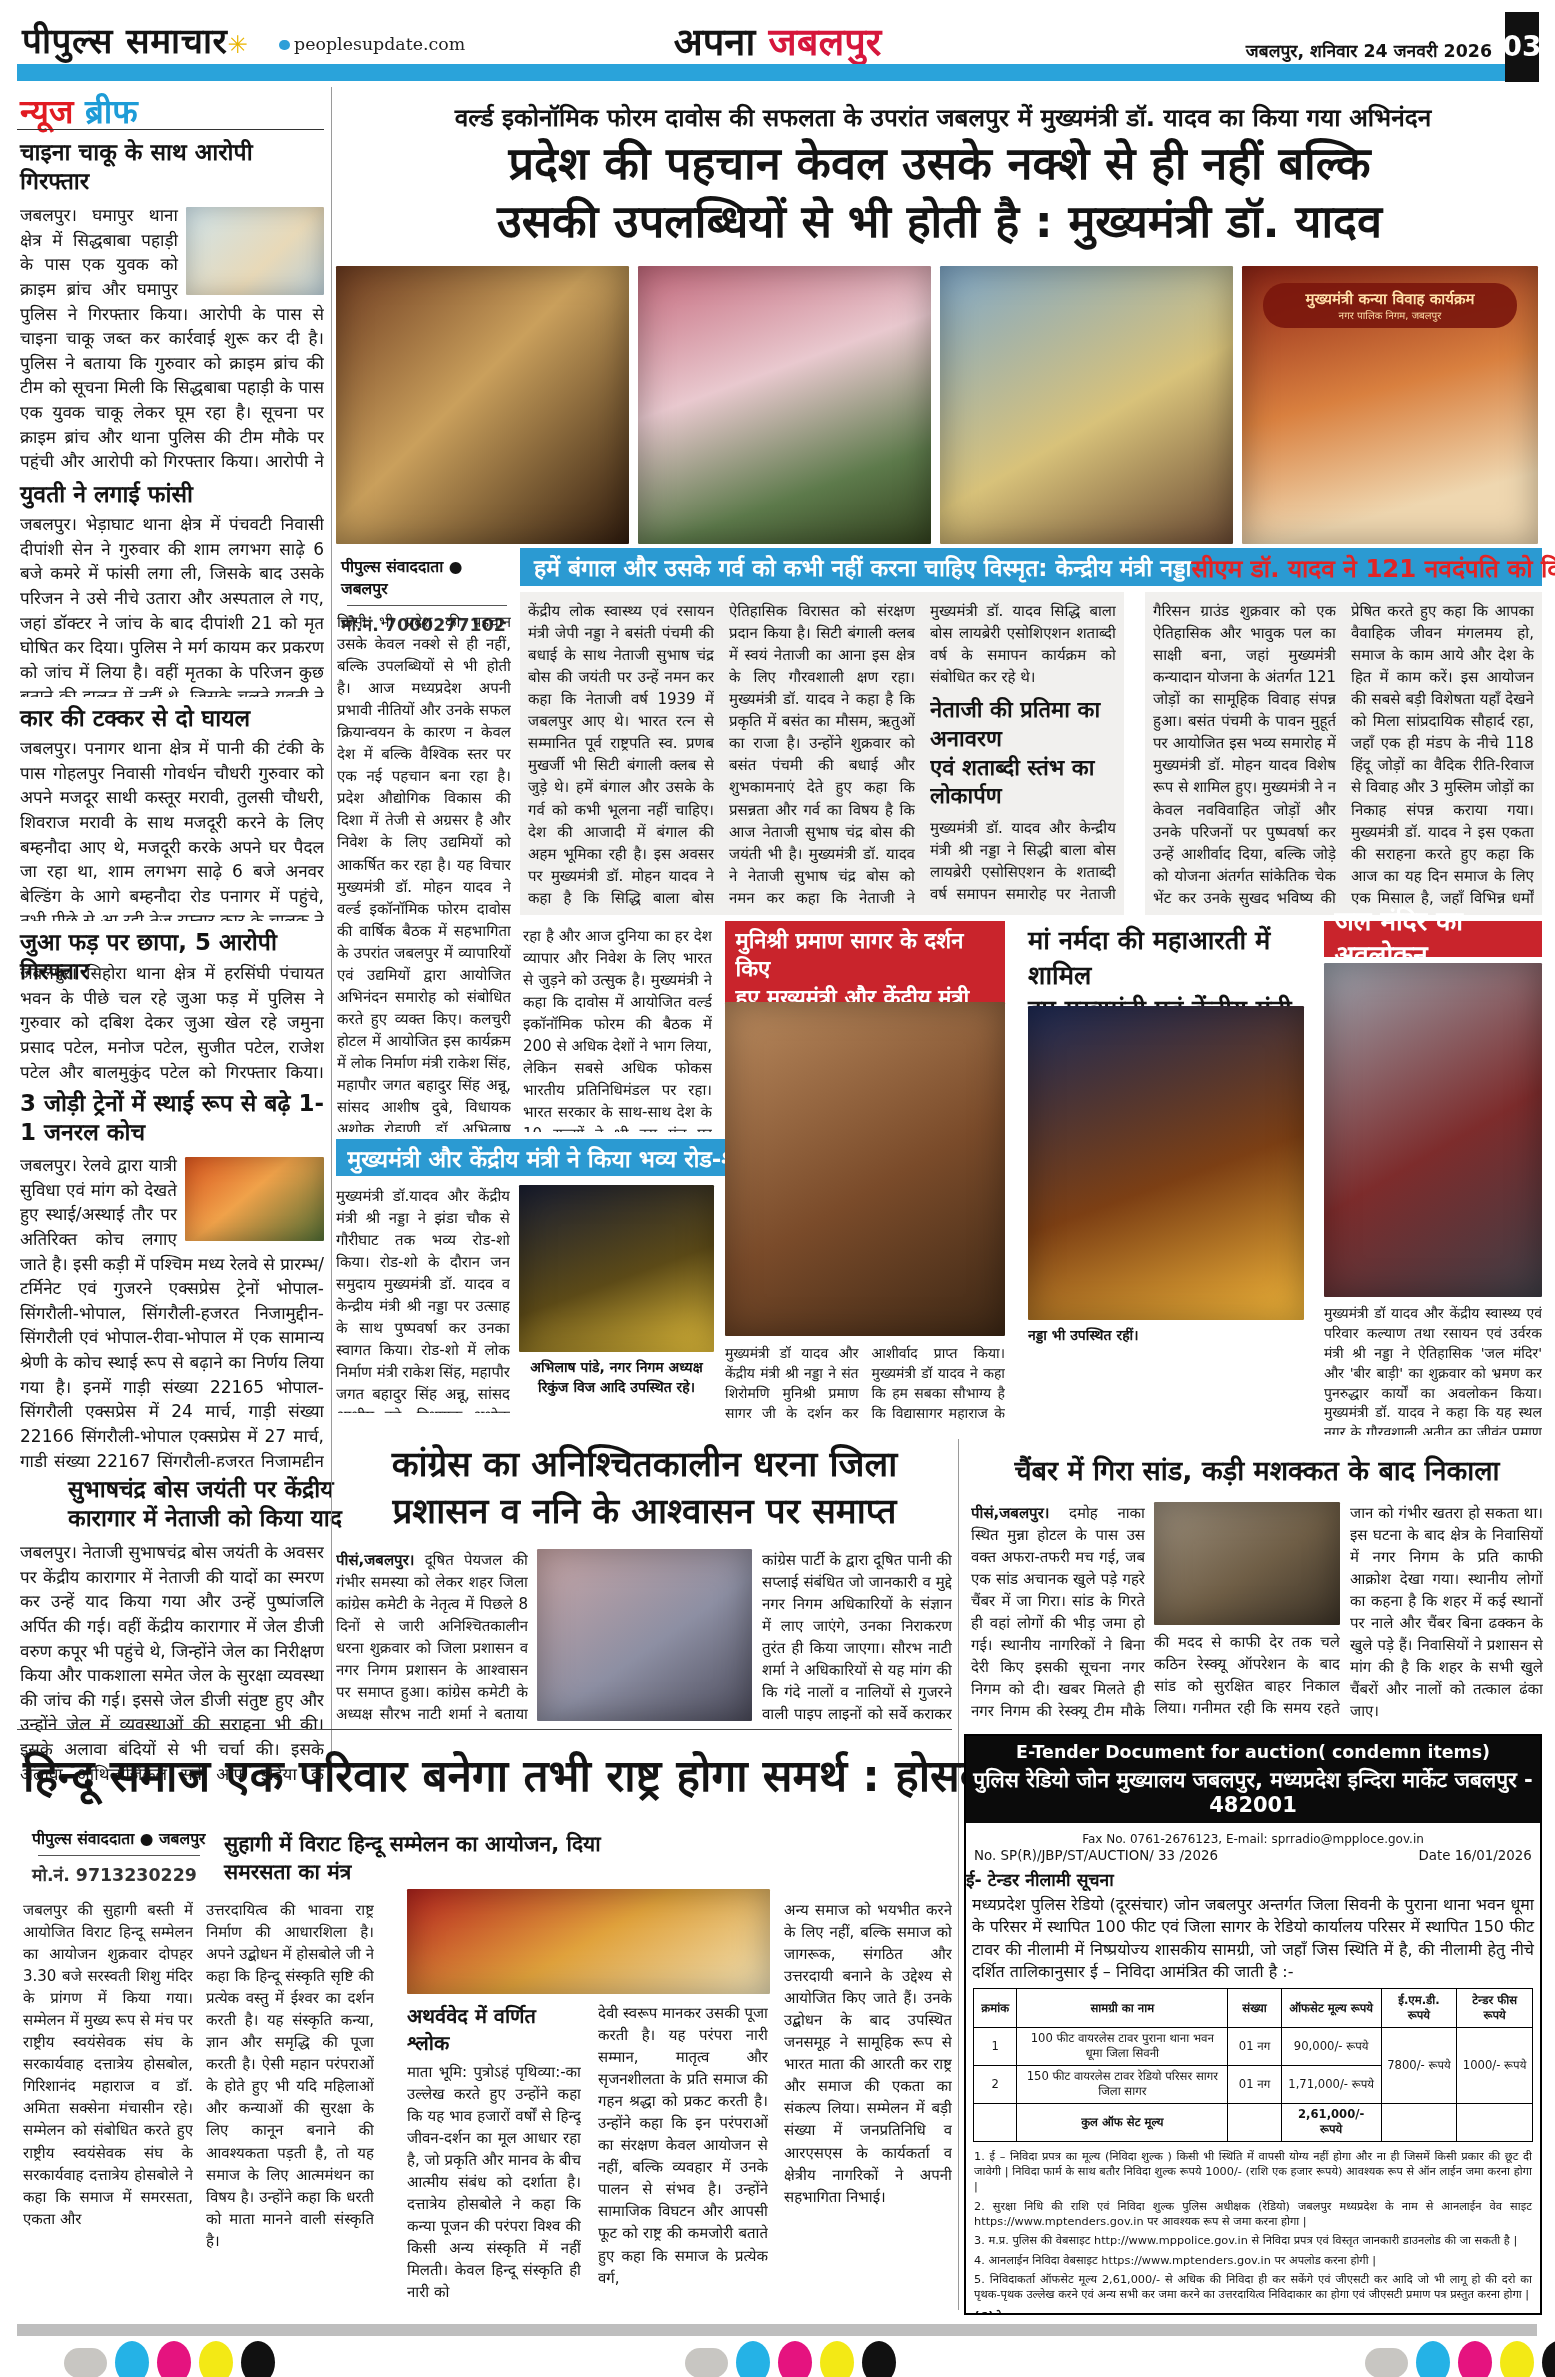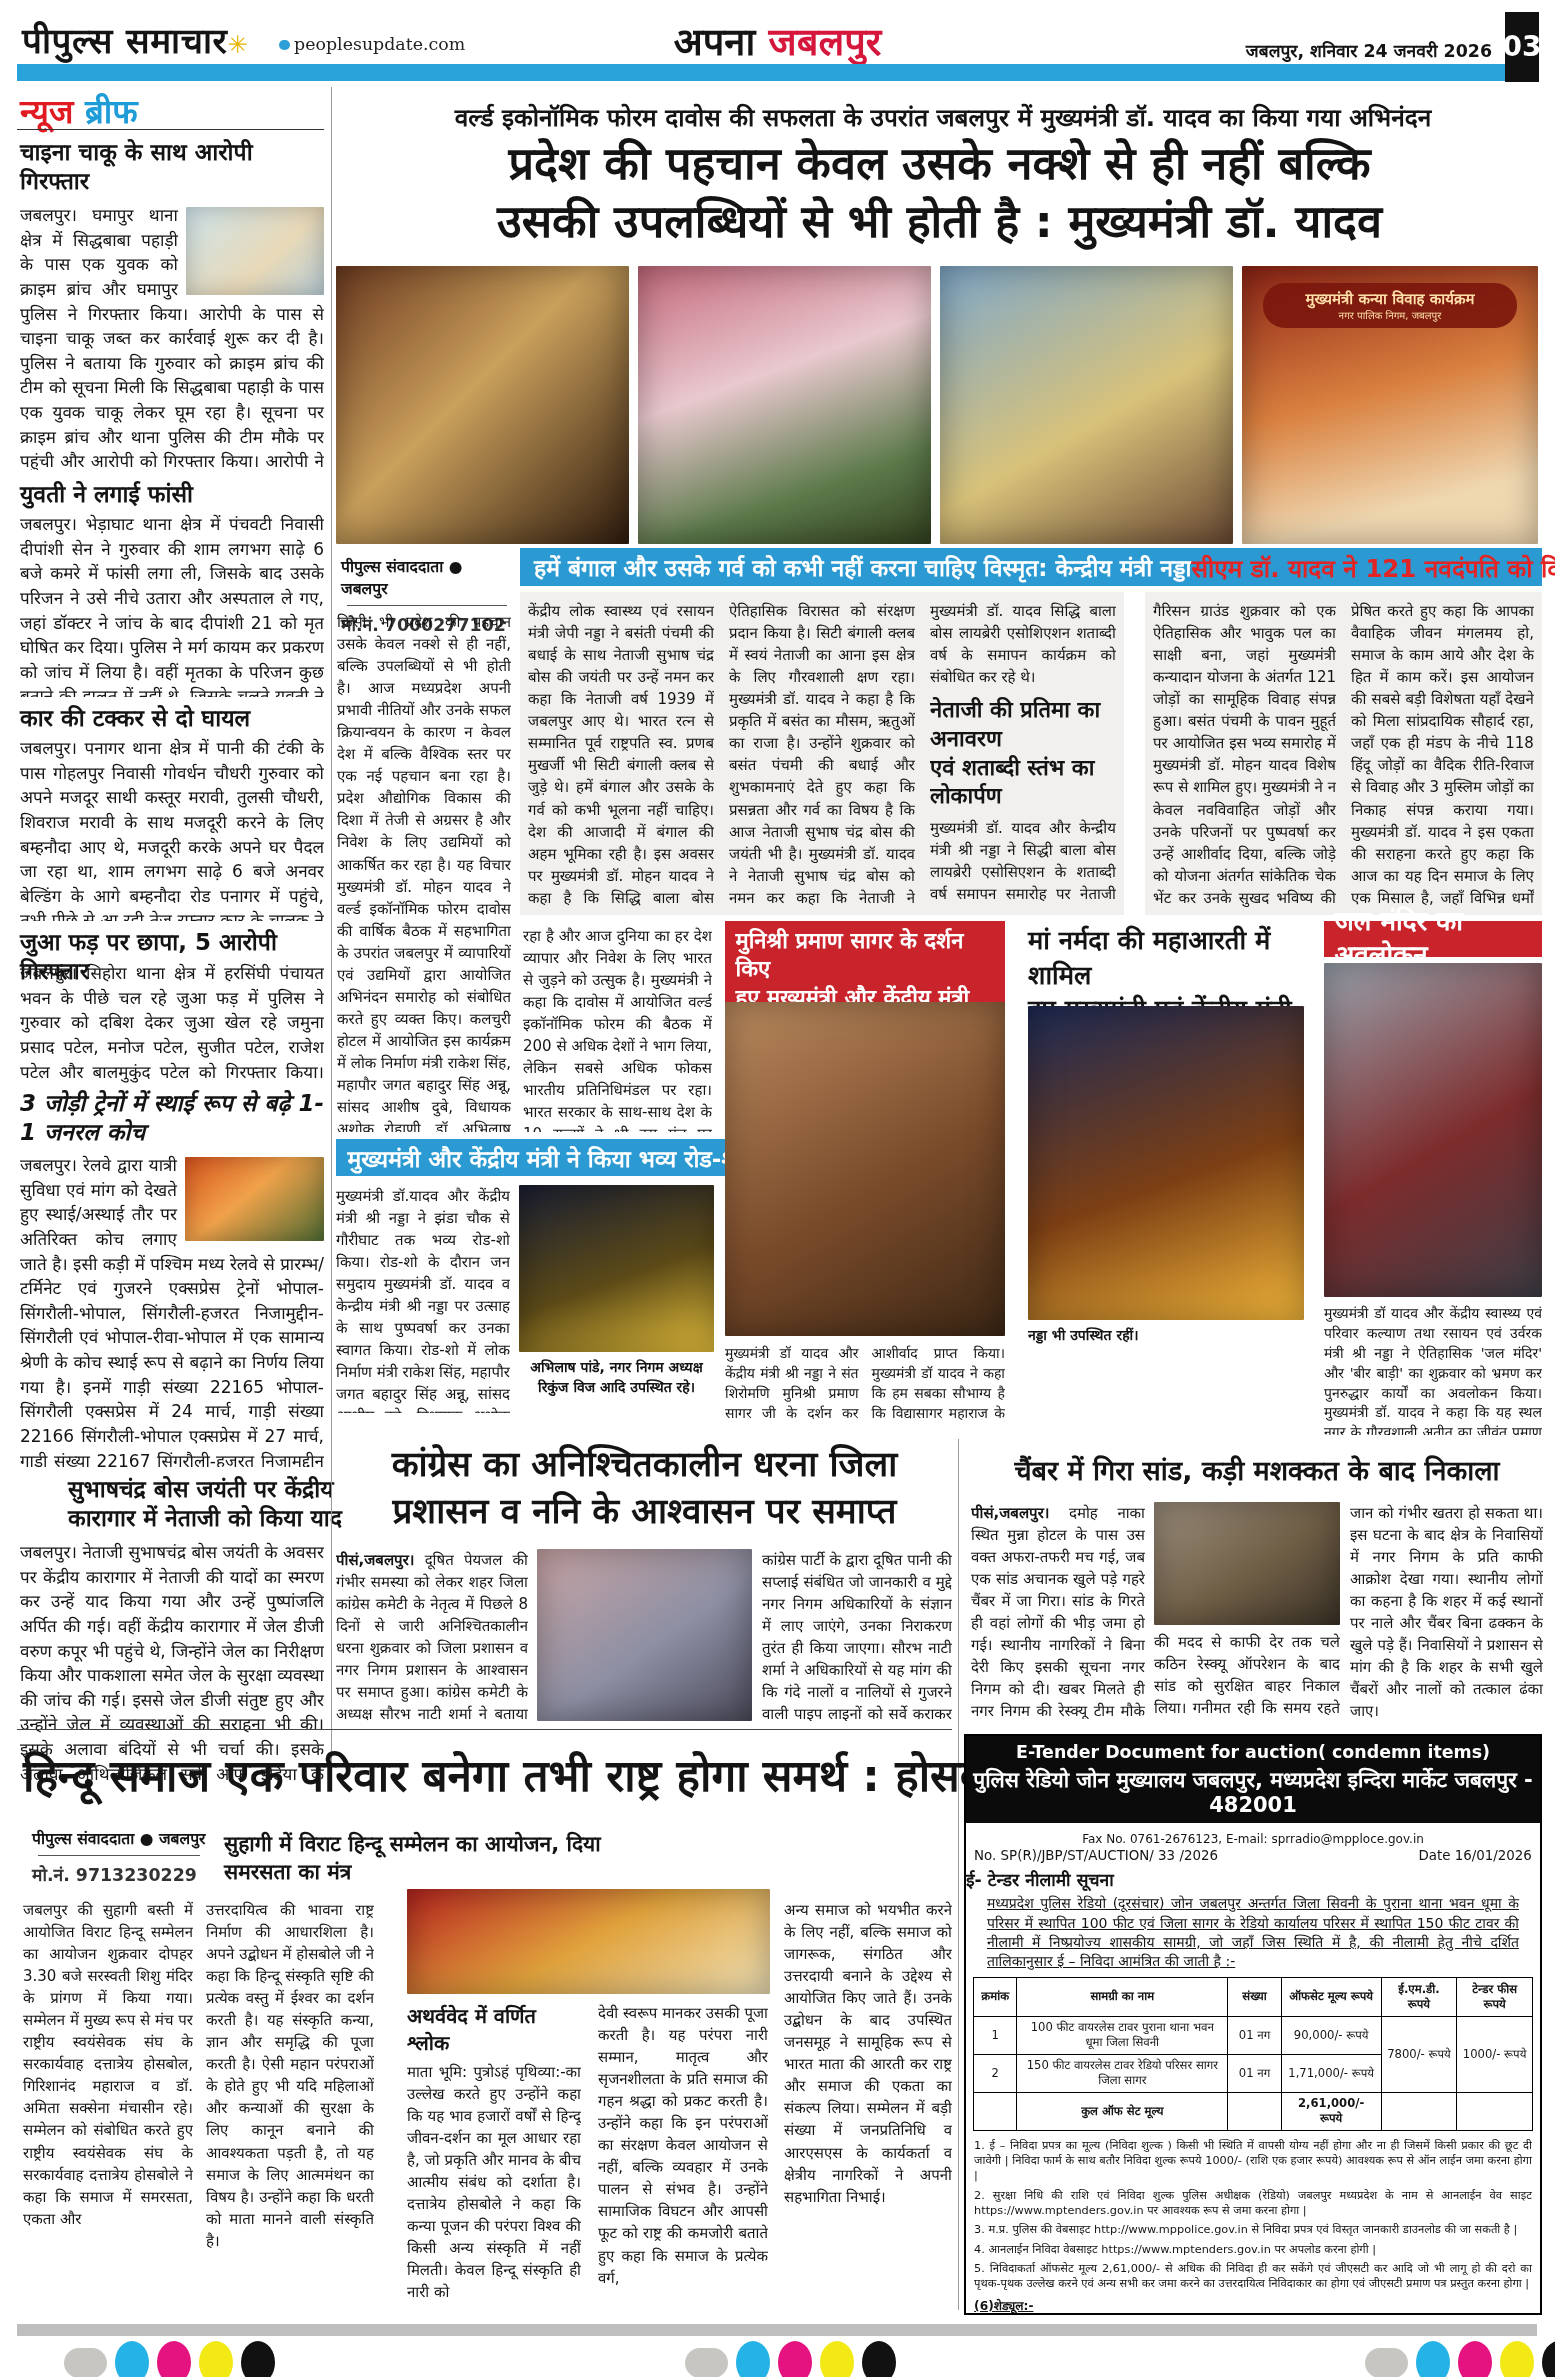--- a/index.html
+++ b/index.html
@@ -60,21 +60,21 @@
   .subhead-hindu{font-size:21px;font-weight:bold;}
   .shlok-head{font-size:20px;font-weight:bold;margin-bottom:4.6px;}
   
   .tender{border:2.3px solid #000;background:#fff;font-size:12.2px;}
   .tnd-header{background:#0b0b0b;color:#fff;text-align:center;padding:5.8px 4.6px;}
   .tnd-header .en{font-size:17.4px;font-weight:bold;}
   .tnd-header .hi{font-size:21px;font-weight:bold;margin-top:3.5px;}
   .tnd-fax{text-align:center;font-size:12px;margin-top:9px;}
   .tnd-refrow{display:flex;justify-content:space-between;font-size:13.4px;padding:2.3px 8.1px;}
   .tnd-title{font-size:17.4px;font-weight:bold;margin:1.2px 0 3.5px;}
-  .tnd-intro{font-size:14px;line-height:1.38;padding:0 21px;text-align:justify;text-decoration:underline;}
+  .tnd-intro{font-size:16px;line-height:1.38;padding:0 6px;text-align:justify;}
   table.tnd{border-collapse:collapse;width:calc(100% - 14px);margin:5.8px 7px;font-size:11.6px;}
   table.tnd th,table.tnd td{border:1.2px solid #000;padding:3.5px 3.5px;text-align:center;vertical-align:middle;line-height:1.3;}
   .tnd-conds{padding:1.2px 8.1px;font-size:11.3px;line-height:1.35;text-align:justify;}
   .tnd-conds p{margin-bottom:4.1px;}
   .tnd-sched-label{font-size:12.2px;font-weight:bold;padding:0 8.1px;text-decoration:underline;}
   table.sched{border-collapse:collapse;width:calc(100% - 14px);margin:3.5px 7px;font-size:11.6px;}
   table.sched td{border:1.2px solid #000;padding:4.1px 4.6px;line-height:1.25;}
   
   .regbar{background:#BEBEBE;}
   .regset{position:absolute;display:flex;align-items:center;gap:8.1px;}
@@ -132,21 +132,21 @@
 
   <div class="abs b-title" style="left:20px;top:480px;width:304px;">युवती ने लगाई फांसी</div>
   <div class="abs b-body jt ovh" style="left:20px;top:512px;width:304px;height:185px;">जबलपुर। भेड़ाघाट थाना क्षेत्र में पंचवटी निवासी दीपांशी सेन ने गुरुवार की शाम लगभग साढ़े 6 बजे कमरे में फांसी लगा ली, जिसके बाद उसके परिजन ने उसे नीचे उतारा और अस्पताल ले गए, जहां डॉक्टर ने जांच के बाद दीपांशी 21 को मृत घोषित कर दिया। पुलिस ने मर्ग कायम कर प्रकरण को जांच में लिया है। वहीं मृतका के परिजन कुछ बताने की हालत में नहीं थे, जिसके चलते युवती ने फांसी क्यों लगाई इसकी जानकारी नहीं मिल पाई है। जांच के बाद पूरा मामला स्पष्ट हो पाएगा।</div>
 
   <div class="abs b-title" style="left:20px;top:704px;width:304px;">कार की टक्कर से दो घायल</div>
   <div class="abs b-body jt ovh" style="left:20px;top:736px;width:304px;height:185px;">जबलपुर। पनागर थाना क्षेत्र में पानी की टंकी के पास गोहलपुर निवासी गोवर्धन चौधरी गुरुवार को अपने मजदूर साथी कस्तूर मरावी, तुलसी चौधरी, शिवराज मरावी के साथ मजदूरी करने के लिए बम्हनौदा आए थे, मजदूरी करके अपने घर पैदल जा रहा था, शाम लगभग साढ़े 6 बजे अनवर बेल्डिंग के आगे बम्हनौदा रोड पनागर में पहुंचे, तभी पीछे से आ रही तेज रफ्तार कार के चालक ने तुलसी चौधरी और शिवराज मरावी को टक्कर मार दी। पुलिस ने मामला कायम कर कार्रवाई शुरू कर दी है।</div>
 
   <div class="abs b-title" style="left:20px;top:928px;width:304px;">जुआ फड़ पर छापा, 5 आरोपी गिरफ्तार</div>
   <div class="abs b-body jt ovh" style="left:20px;top:961px;width:304px;height:122px;">जबलपुर। सिहोरा थाना क्षेत्र में हरसिंघी पंचायत भवन के पीछे चल रहे जुआ फड़ में पुलिस ने गुरुवार को दबिश देकर जुआ खेल रहे जमुना प्रसाद पटेल, मनोज पटेल, सुजीत पटेल, राजेश पटेल और बालमुकुंद पटेल को गिरफ्तार किया। जुआरियों के पास से 4 हजार 350 रुपए जब्त किए गए है।</div>
 
-  <div class="abs b-title" style="left:20px;top:1089px;width:304px;font-style:italic;">3 जोड़ी ट्रेनों में स्थाई रूप से बढ़े 1-1 जनरल कोच</div>
+  <div class="abs b-title" style="left:20px;top:1089px;width:304px;">3 जोड़ी ट्रेनों में स्थाई रूप से बढ़े 1-1 जनरल कोच</div>
   <div class="abs b-body jt ovh" style="left:20px;top:1153px;width:304px;height:314px;">
     <span class="photo b-img ph-train" style="position:static;float:right;width:139px;height:84px;"></span>
     <span>जबलपुर। रेलवे द्वारा यात्री सुविधा एवं मांग को देखते हुए स्थाई/अस्थाई तौर पर अतिरिक्त कोच लगाए जाते है। इसी कड़ी में पश्चिम मध्य रेलवे से प्रारम्भ/टर्मिनेट एवं गुजरने एक्सप्रेस ट्रेनों भोपाल-सिंगरौली-भोपाल, सिंगरौली-हजरत निजामुद्दीन-सिंगरौली एवं भोपाल-रीवा-भोपाल में एक सामान्य श्रेणी के कोच स्थाई रूप से बढ़ाने का निर्णय लिया गया है। इनमें गाड़ी संख्या 22165 भोपाल-सिंगरौली एक्सप्रेस में 24 मार्च, गाड़ी संख्या 22166 सिंगरौली-भोपाल एक्सप्रेस में 27 मार्च, गाड़ी संख्या 22167 सिंगरौली-हजरत निजामुद्दीन एक्सप्रेस में 25 मार्च, गाड़ी संख्या 22168 हजरत निजामुद्दीन-सिंगरौली एक्सप्रेस में 26 मार्च, गाड़ी संख्या 22145 भोपाल-रीवा एक्सप्रेस में 27 मार्च तथा गाड़ी संख्या 22146 रीवा-भोपाल एक्सप्रेस में 28 मार्च से प्रभावी रहेगा।</span>
   </div>
 
   <div class="abs b-title" style="left:20px;top:1475px;width:304px;margin-left:48px;">सुभाषचंद्र बोस जयंती पर केंद्रीय कारागार में नेताजी को किया याद</div>
   <div class="abs b-body jt ovh" style="left:20px;top:1540px;width:304px;height:244px;">जबलपुर। नेताजी सुभाषचंद्र बोस जयंती के अवसर पर केंद्रीय कारागार में नेताजी की यादों का स्मरण कर उन्हें याद किया गया और उन्हें पुष्पांजलि अर्पित की गई। वहीं केंद्रीय कारागार में जेल डीजी वरुण कपूर भी पहुंचे थे, जिन्होंने जेल का निरीक्षण किया और पाकशाला समेत जेल के सुरक्षा व्यवस्था की जांच की गई। इससे जेल डीजी संतुष्ट हुए और उन्होंने जेल में व्यवस्थाओं की सराहना भी की। इसके अलावा बंदियों से भी चर्चा की। इसके अलावा ऑथिलॉजिकल सर्वे ऑफ इंडिया के सदस्यों ने भी जेल गेट पर कार्यक्रम किया, इसमें बच्चों ने सुभाष जी की पेटिंग बनाई और अन्य कार्यक्रम भी आयोजित किए गए। बताया जा रहा है कि सीएम डॉ मोहन यादव का केंद्रीय जेल में नेताजी सुभाषचंद्र बोस की प्रतिमा पर माल्यार्पण कर श्रद्धासुमन अर्पित करना भी उनके कार्यक्रम में शामिल था।</div>
 
   <div class="hairline-v" style="left:331px;top:87px;height:1690px;"></div>
 

